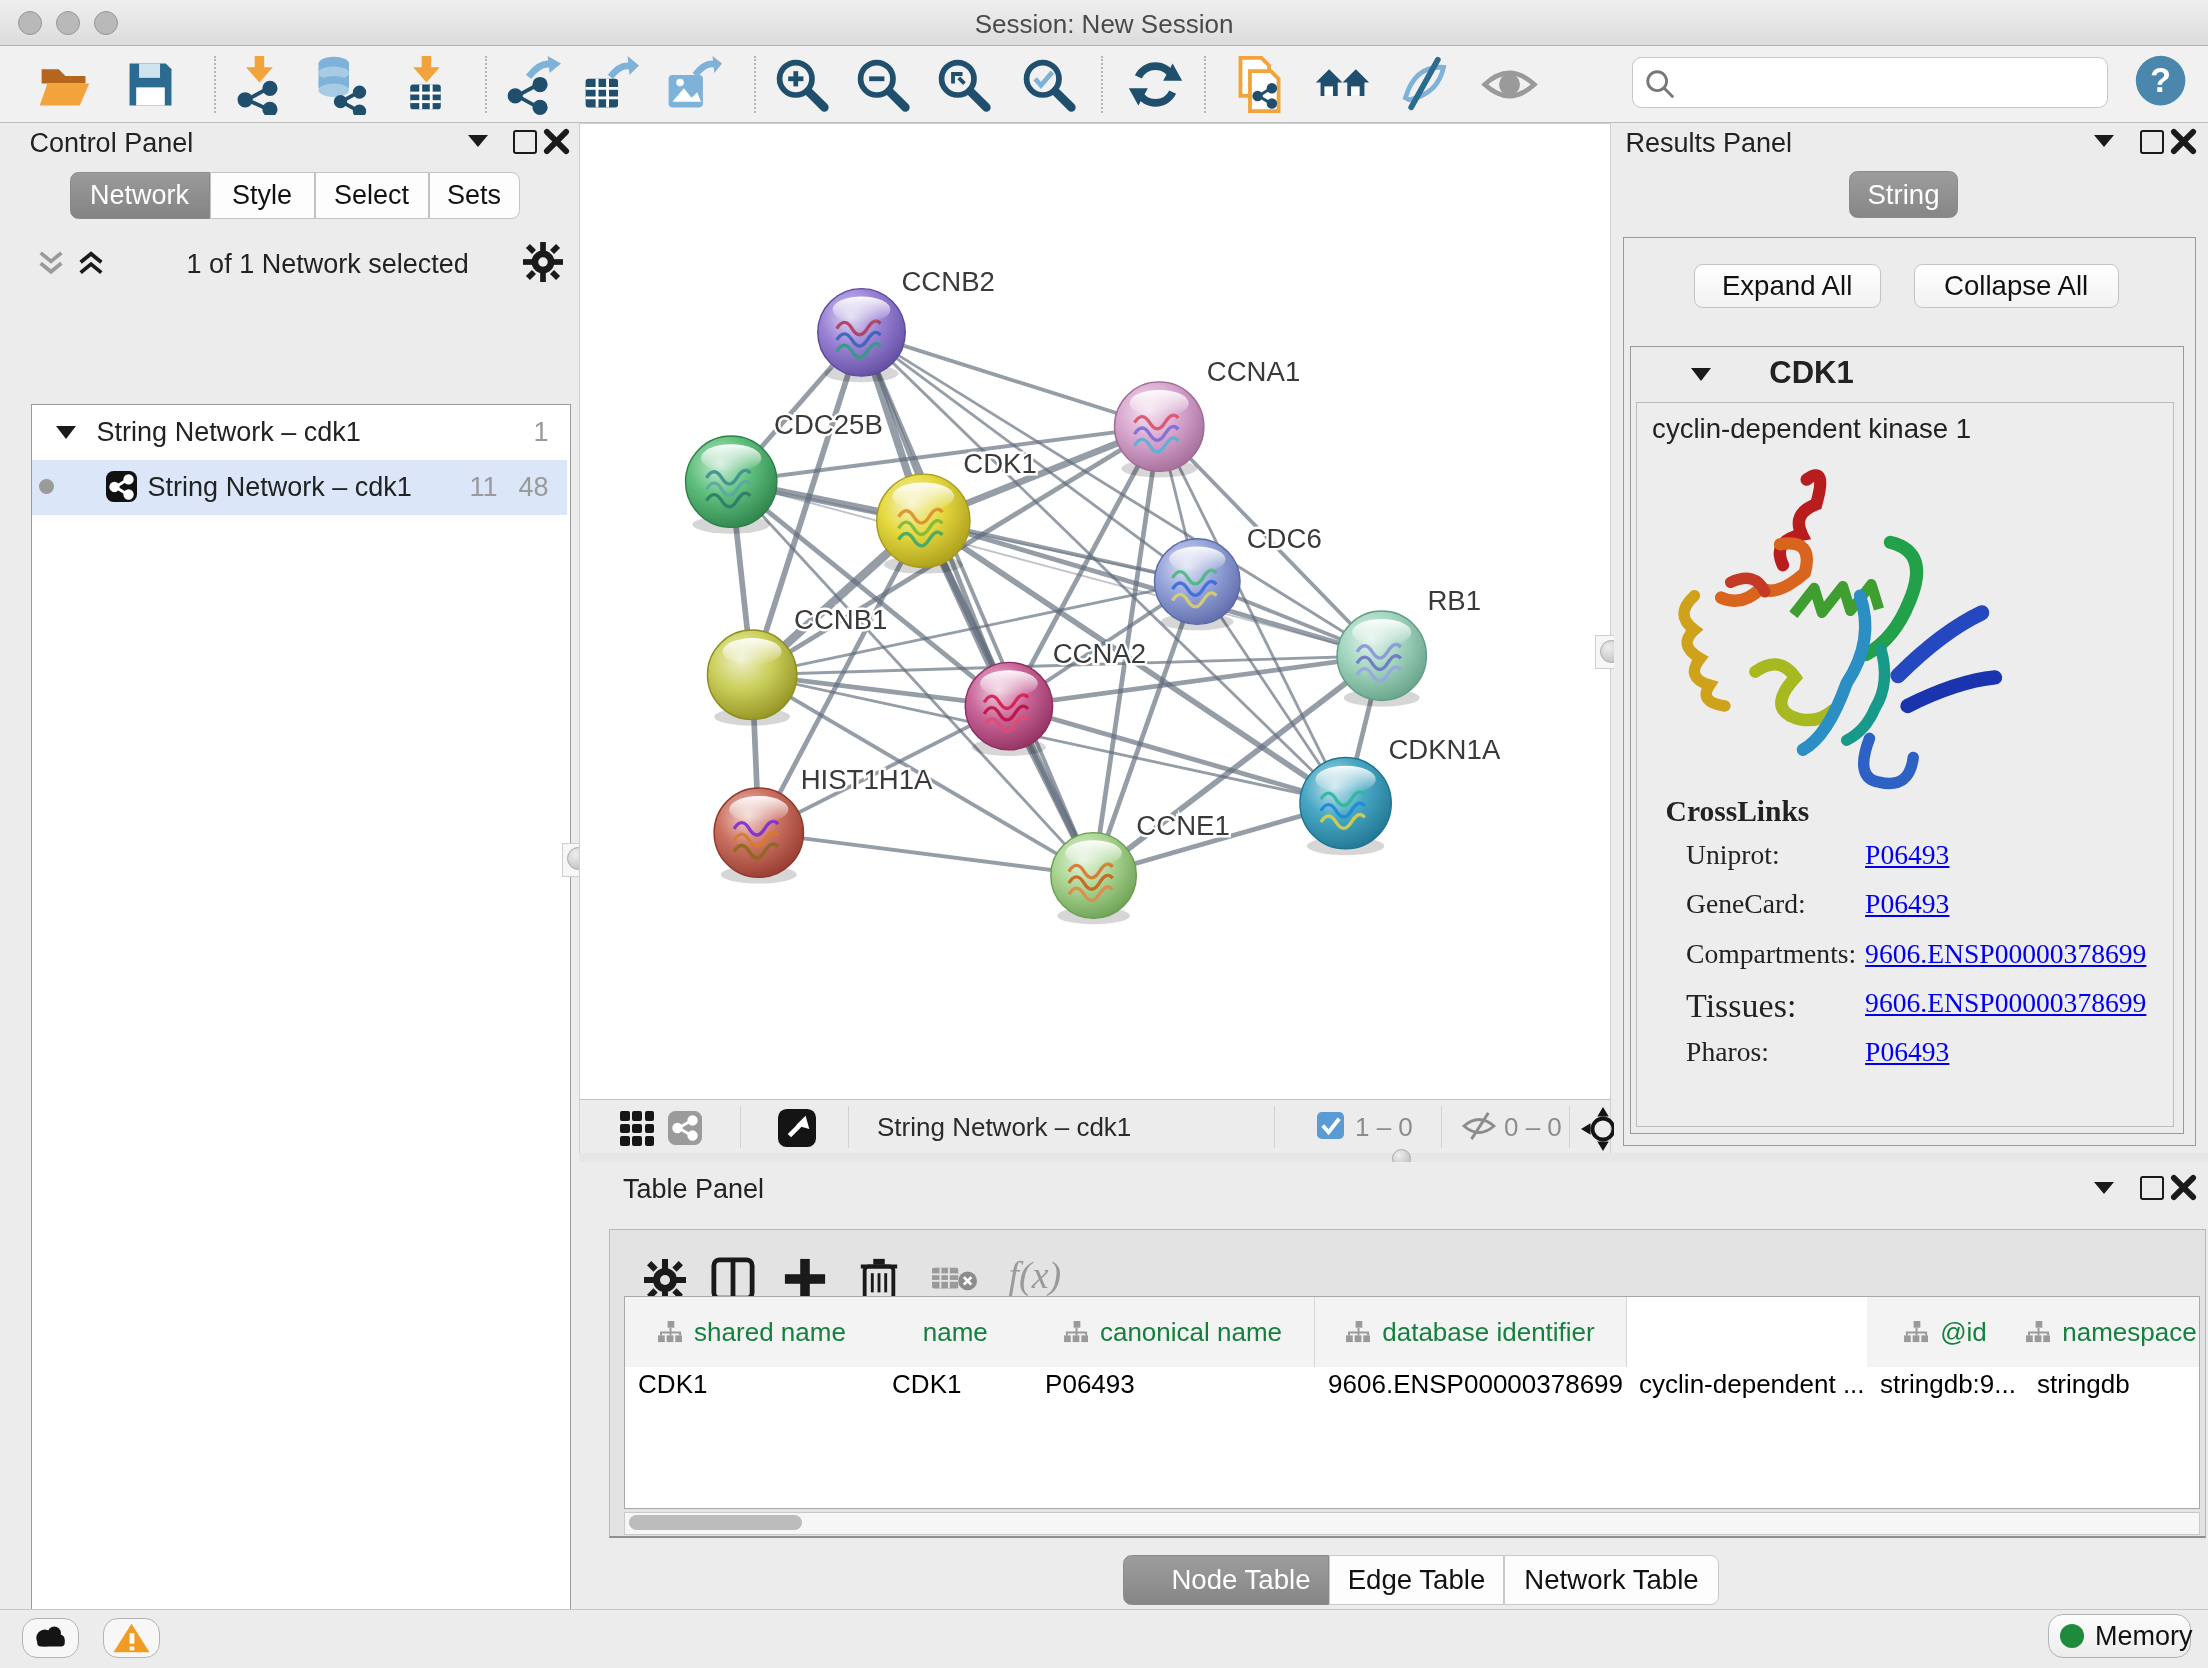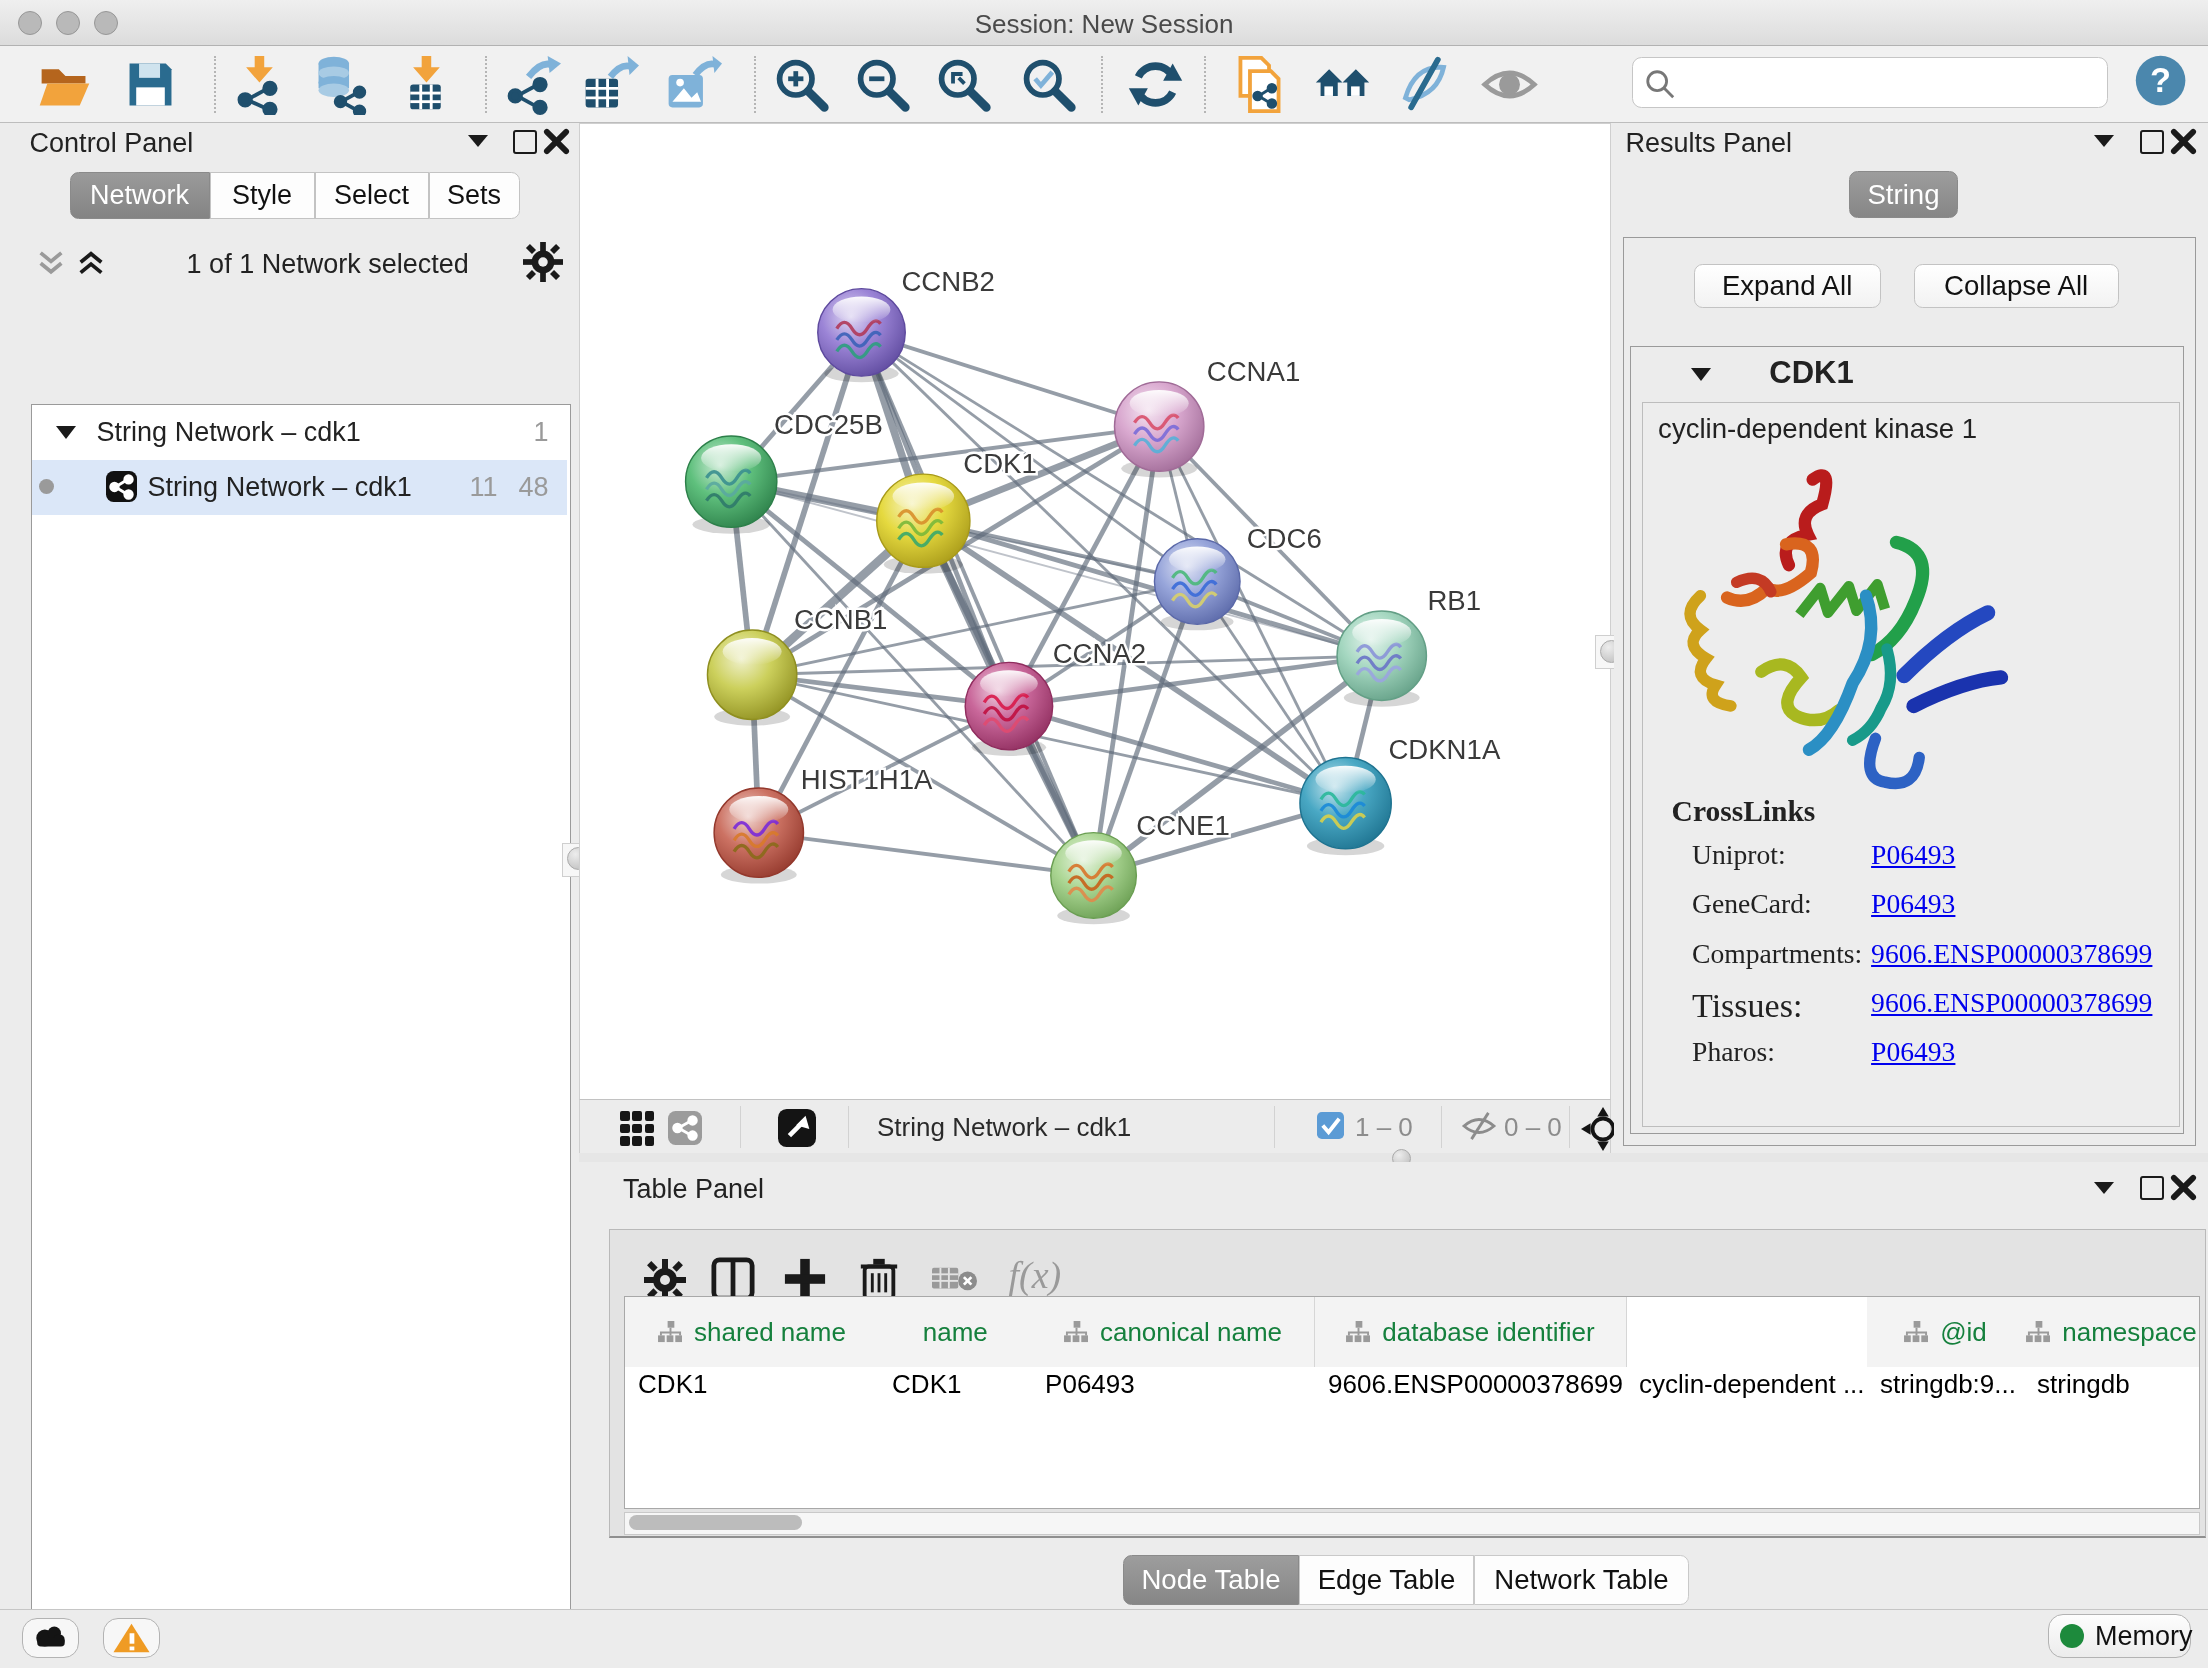--- a/index.html
+++ b/index.html
@@ -43,36 +43,36 @@
   
   .split-dot{width:21px;height:21px;border-radius:50%;background:radial-gradient(circle at 35% 30%,#ededed,#b9b9b9);
      border:1px solid #aaa;}
   .split-dock{background:#f7f7f7;border:1px solid #cfcfcf;}
   
   #results-panel{left:1614px;top:123px;width:594px;height:1030px;background:#ececec;}
   .btn{background:linear-gradient(#ffffff,#f2f2f2);border:1.9px solid #c3c3c3;border-radius:8.6px;
      font-size:27.6px;color:#111;text-align:center;}
   #res-card{left:8.6px;top:114px;width:571px;height:907px;border:1.9px solid #9a9a9a;background:#ececec;}
   #res-section{left:6.7px;top:108px;width:552px;height:786px;border:1.9px solid #9a9a9a;background:#ececec;}
-  #res-content{left:4.8px;top:55px;width:536px;height:723px;border:1.9px solid #bdbdbd;background:#ededed;margin-left:6px;}
+  #res-content{left:4.8px;top:55px;width:536px;height:723px;border:1.9px solid #bdbdbd;background:#ededed;}
   .xlink{color:#0000ee;text-decoration:underline;}
   .serif{font-family:"Liberation Serif",serif;}
   
   #table-panel{left:579px;top:1162px;width:1629px;height:447px;background:#ececec;}
   #tbl-outer{left:29.5px;top:67px;width:1595px;height:306px;background:#e3e3e3;border:1.9px solid #b9b9b9;border-bottom:2.9px solid #8f8f8f;}
   #tbl-box{left:14.3px;top:66px;width:1574px;height:211px;background:#fff;border:1px solid #a8a8a8;}
   .th{position:absolute;top:0;height:70px;border-right:1.9px solid #d6d6d6;background:#f3f3f3;
       font-size:26px;color:#15803d;display:flex;align-items:center;justify-content:center;gap:11.4px;overflow:hidden;}
   .td{position:absolute;top:72px;height:44px;font-size:26px;color:#000;padding-left:13.3px;
       white-space:nowrap;overflow:hidden;box-sizing:border-box;}
   #hscroll{left:14.3px;top:282px;width:1574px;height:21px;background:#f6f6f6;border:1px solid #c9c9c9;}
   #hthumb{left:3.8px;top:1.9px;width:173px;height:15px;border-radius:7.6px;background:#bcbcbc;}
   .ttab{display:inline-block;height:48px;line-height:48px;font-size:27.6px;text-align:center;
      background:#fdfdfd;border:1px solid #c9c9c9;color:#111;}
-  .ttab.sel{background:linear-gradient(#9d9d9d,#868686);color:#fff;border-color:#8a8a8a;}
+  .ttab.sel{background:linear-gradient(#9d9d9d,#868686);color:#fff;border-color:#8a8a8a;padding-left:30px;}
   
   #status-bar{left:0;top:1609px;width:2208px;height:59px;background:#ececec;border-top:1.9px solid #c6c6c6;}
   .sb-btn{border:1.9px solid #b3b3b3;background:#f7f7f7;border-radius:15px;}
   text{font-family:"Liberation Sans",sans-serif;}
 </style>
 </head>
 <body>
 
 <div id="app">
 

